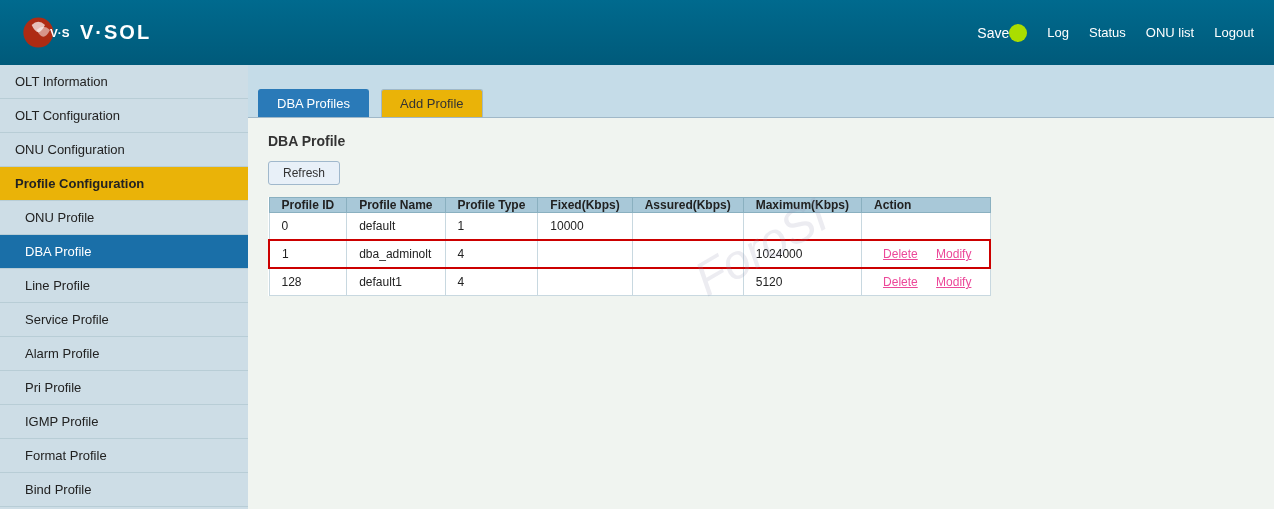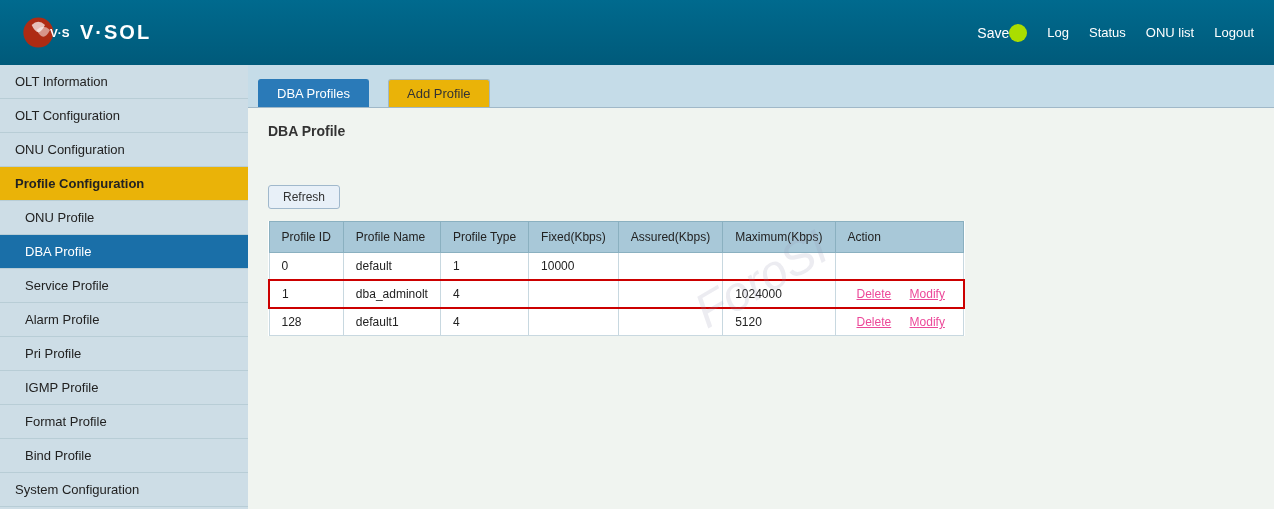--- a/index.html
+++ b/index.html
@@ -89,23 +89,23 @@
     
     .content {
       flex: 1;
       background: #f0f4f0;
       overflow: auto;
     }
 
     
     .tab-bar {
       background: #c5dce8;
-      padding: 14px 10px 0 10px;
-      display: flex;
-      gap: 19px;
+      padding: 24px 10px 0 10px;
+      display: flex;
+      gap: 12px;
       border-bottom: 1px solid #a0b8c8;
     }
     .tab {
       padding: 6px 18px;
       cursor: pointer;
       border-radius: 3px 3px 0 0;
       font-size: 13px;
       border: 1px solid #a0b8c8;
       border-bottom: none;
       background: #eab308;
@@ -131,39 +131,38 @@
     
     .refresh-btn {
       padding: 4px 14px;
       background: #e8f0f8;
       border: 1px solid #a0b8cc;
       border-radius: 3px;
       cursor: pointer;
       font-size: 12px;
       color: #333;
       margin-bottom: 12px;
-      margin-top: 34px;
     }
 
     
     .data-table {
       border-collapse: collapse;
       width: auto;
       min-width: 670px;
       background: white;
       border: 1px solid #aac;
     }
     .data-table th {
       background: #a8c8d8;
       border: 1px solid #8ab0c0;
-      padding: 8px 12px;
+      padding: 0 12px;
       text-align: left;
       font-size: 12px;
       color: #222;
-      font-weight: normal;
+      font-weight: bold;
     }
     .data-table td {
       border: 1px solid #c8d8e0;
       padding: 6px 12px;
       font-size: 12px;
       color: #222;
       background: white;
     }
     .data-table tr:nth-child(even) td { background: #f4f8fa; }
     .row-highlighted td {
@@ -227,20 +226,21 @@
 
 <div class="main-layout">
 
   <div class="sidebar">
     <div class="sidebar-item">OLT Information</div>
     <div class="sidebar-item">OLT Configuration</div>
     <div class="sidebar-item">ONU Configuration</div>
     <div class="sidebar-item section-header">Profile Configuration</div>
     <div class="sidebar-item sub-item">ONU Profile</div>
     <div class="sidebar-item sub-item active">DBA Profile</div>
+    <div class="sidebar-item sub-item">Line Profile</div>
     <div class="sidebar-item sub-item">Service Profile</div>
     <div class="sidebar-item sub-item">Alarm Profile</div>
     <div class="sidebar-item sub-item">Pri Profile</div>
     <div class="sidebar-item sub-item">IGMP Profile</div>
     <div class="sidebar-item sub-item">Format Profile</div>
     <div class="sidebar-item sub-item">Bind Profile</div>
     <div class="sidebar-item">System Configuration</div>
   </div>
 
   <div class="content">

